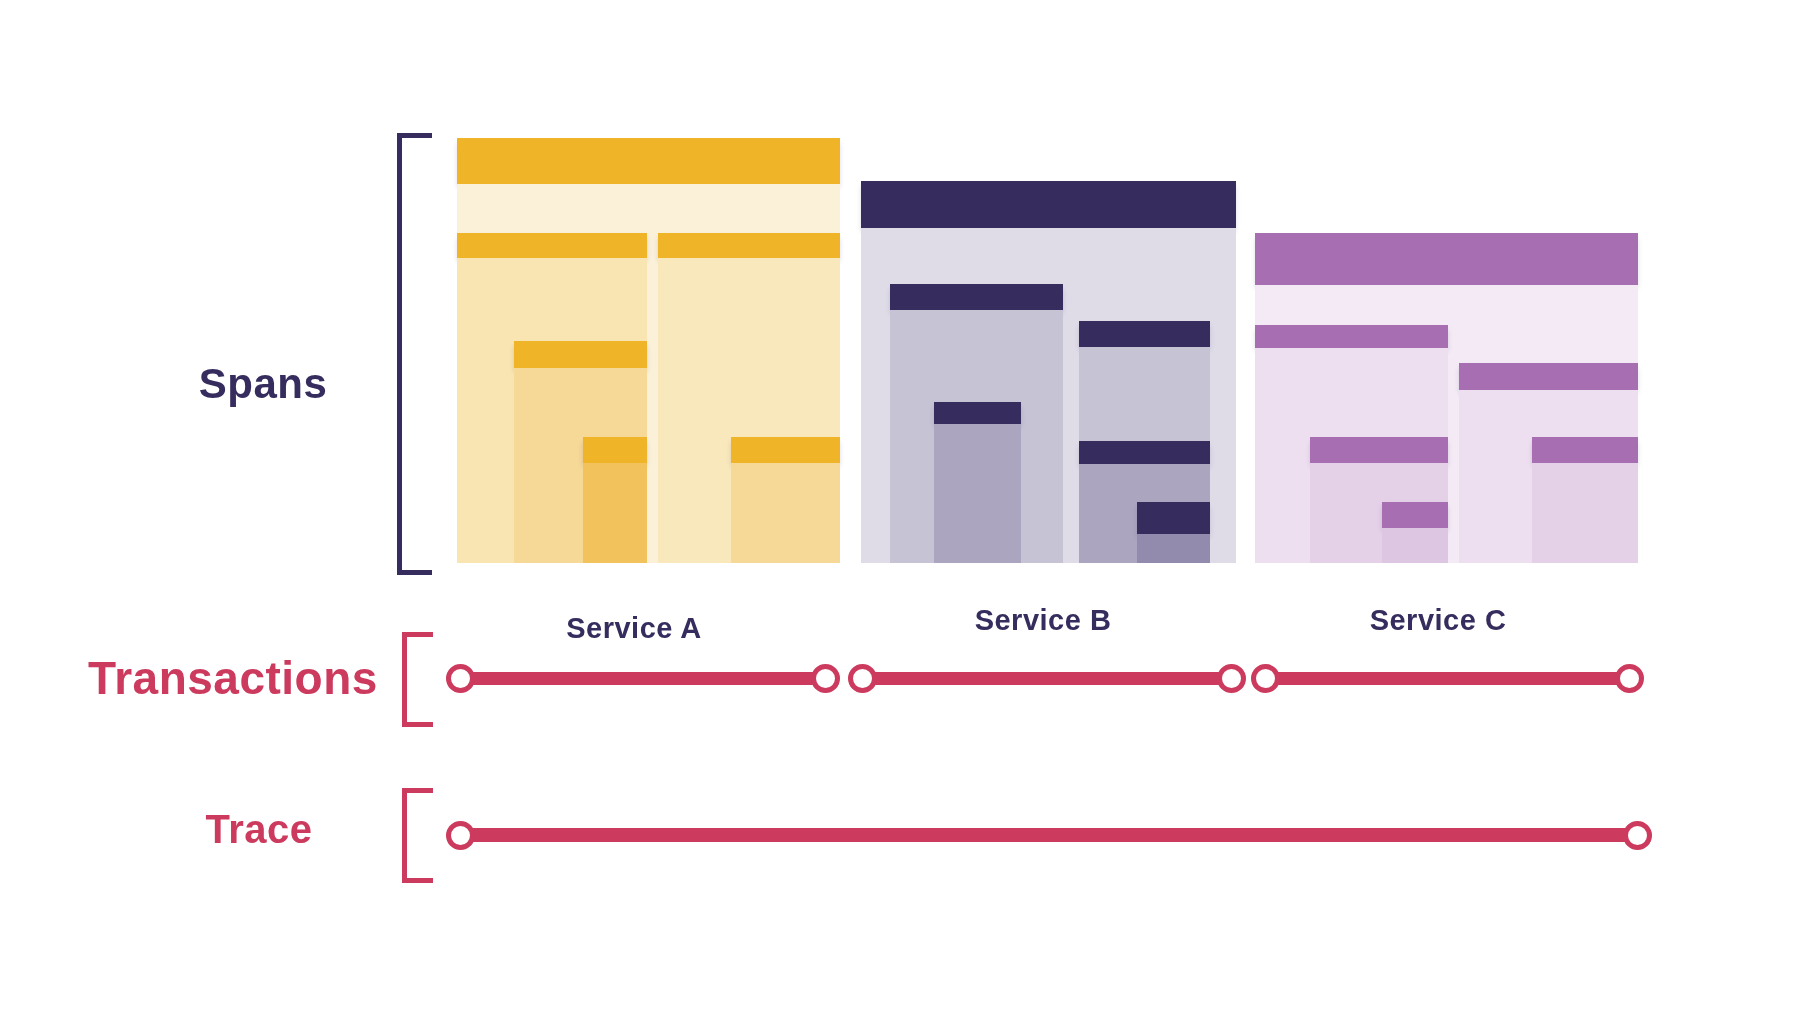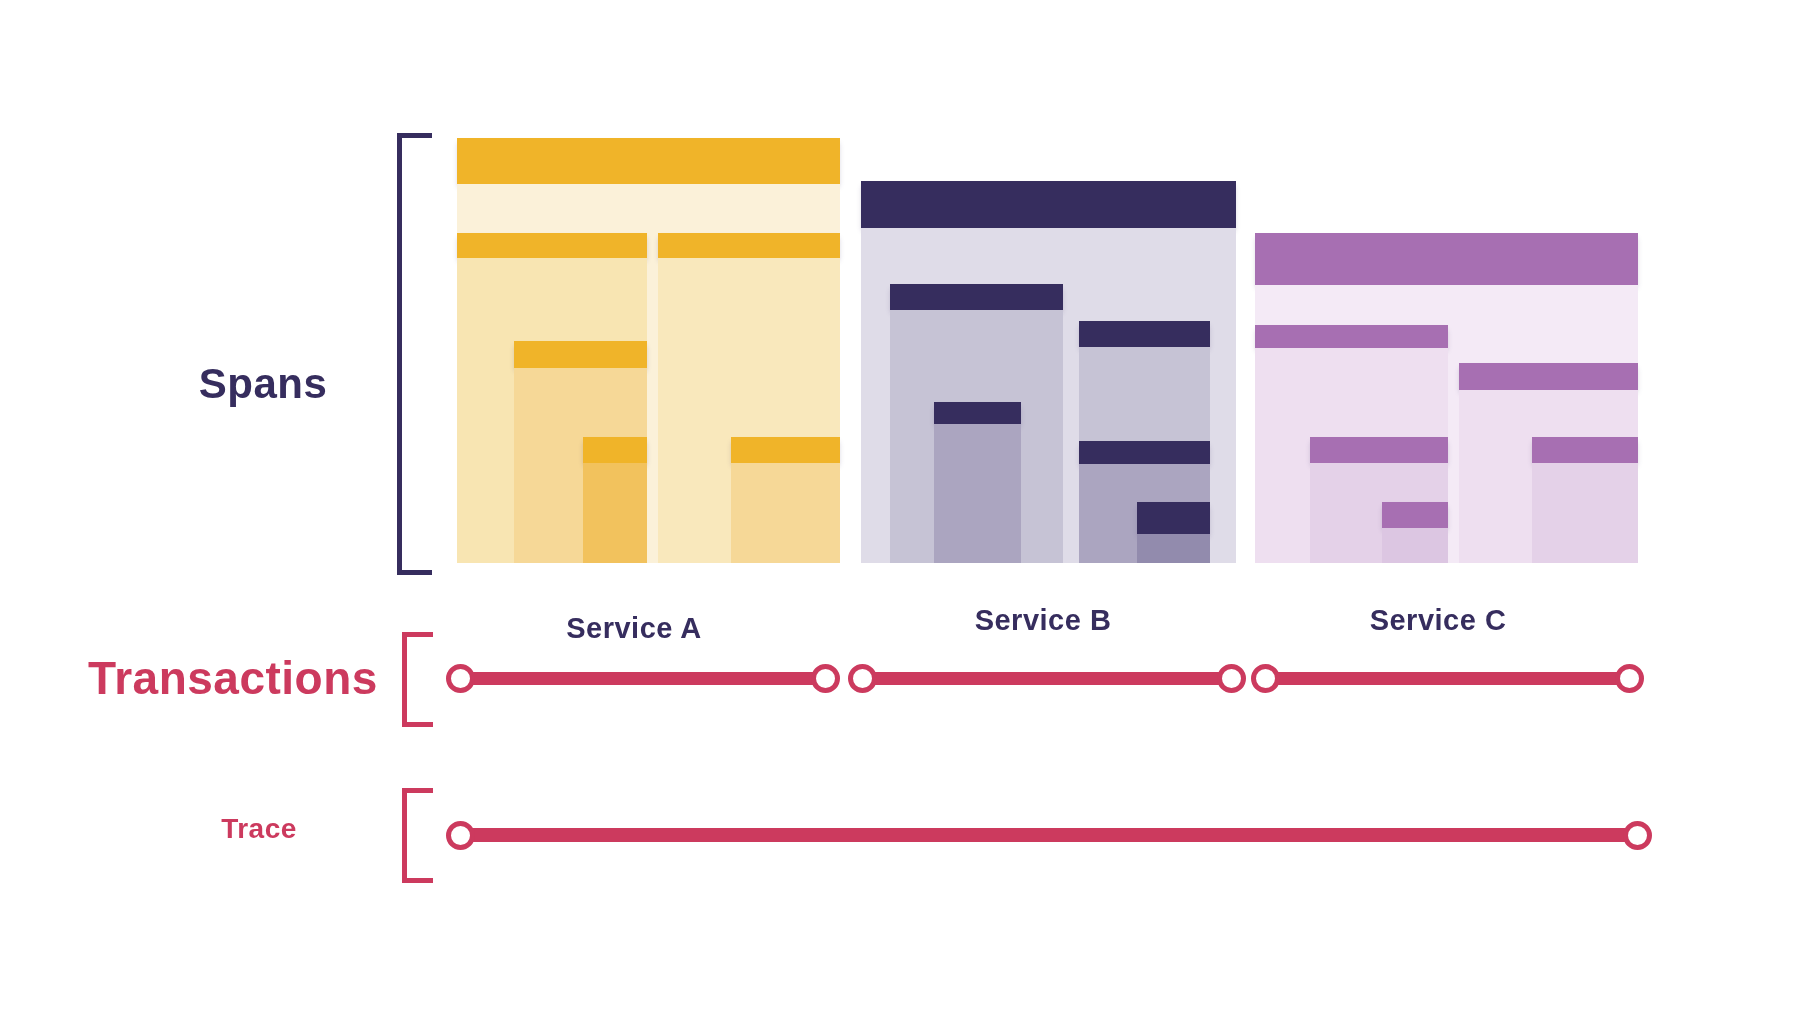--- a/index.html
+++ b/index.html
@@ -6,21 +6,21 @@
   #stage {
     position:relative; width:1800px; height:1031px; background:#ffffff;
     font-family:"Liberation Sans", sans-serif; overflow:hidden;
   }
   .label {
     position:absolute; transform:translate(-50%,-50%);
     font-weight:bold; white-space:nowrap; letter-spacing:0.5px;
   }
   .spans-label   { font-size:42px; }
   .tx-label      { font-size:46px; }
-  .trace-label   { font-size:28px; }
+  .trace-label   { font-size:40px; }
   .service-label { font-size:29px; }
   .span-header {
     position:absolute;
     box-shadow:0 4px 5px -1px rgba(84,64,120,0.28);
   }
   .span-body { position:absolute; }
   .bracket {
     position:absolute; background:transparent;
     border-style:solid; border-right:none !important;
   }

